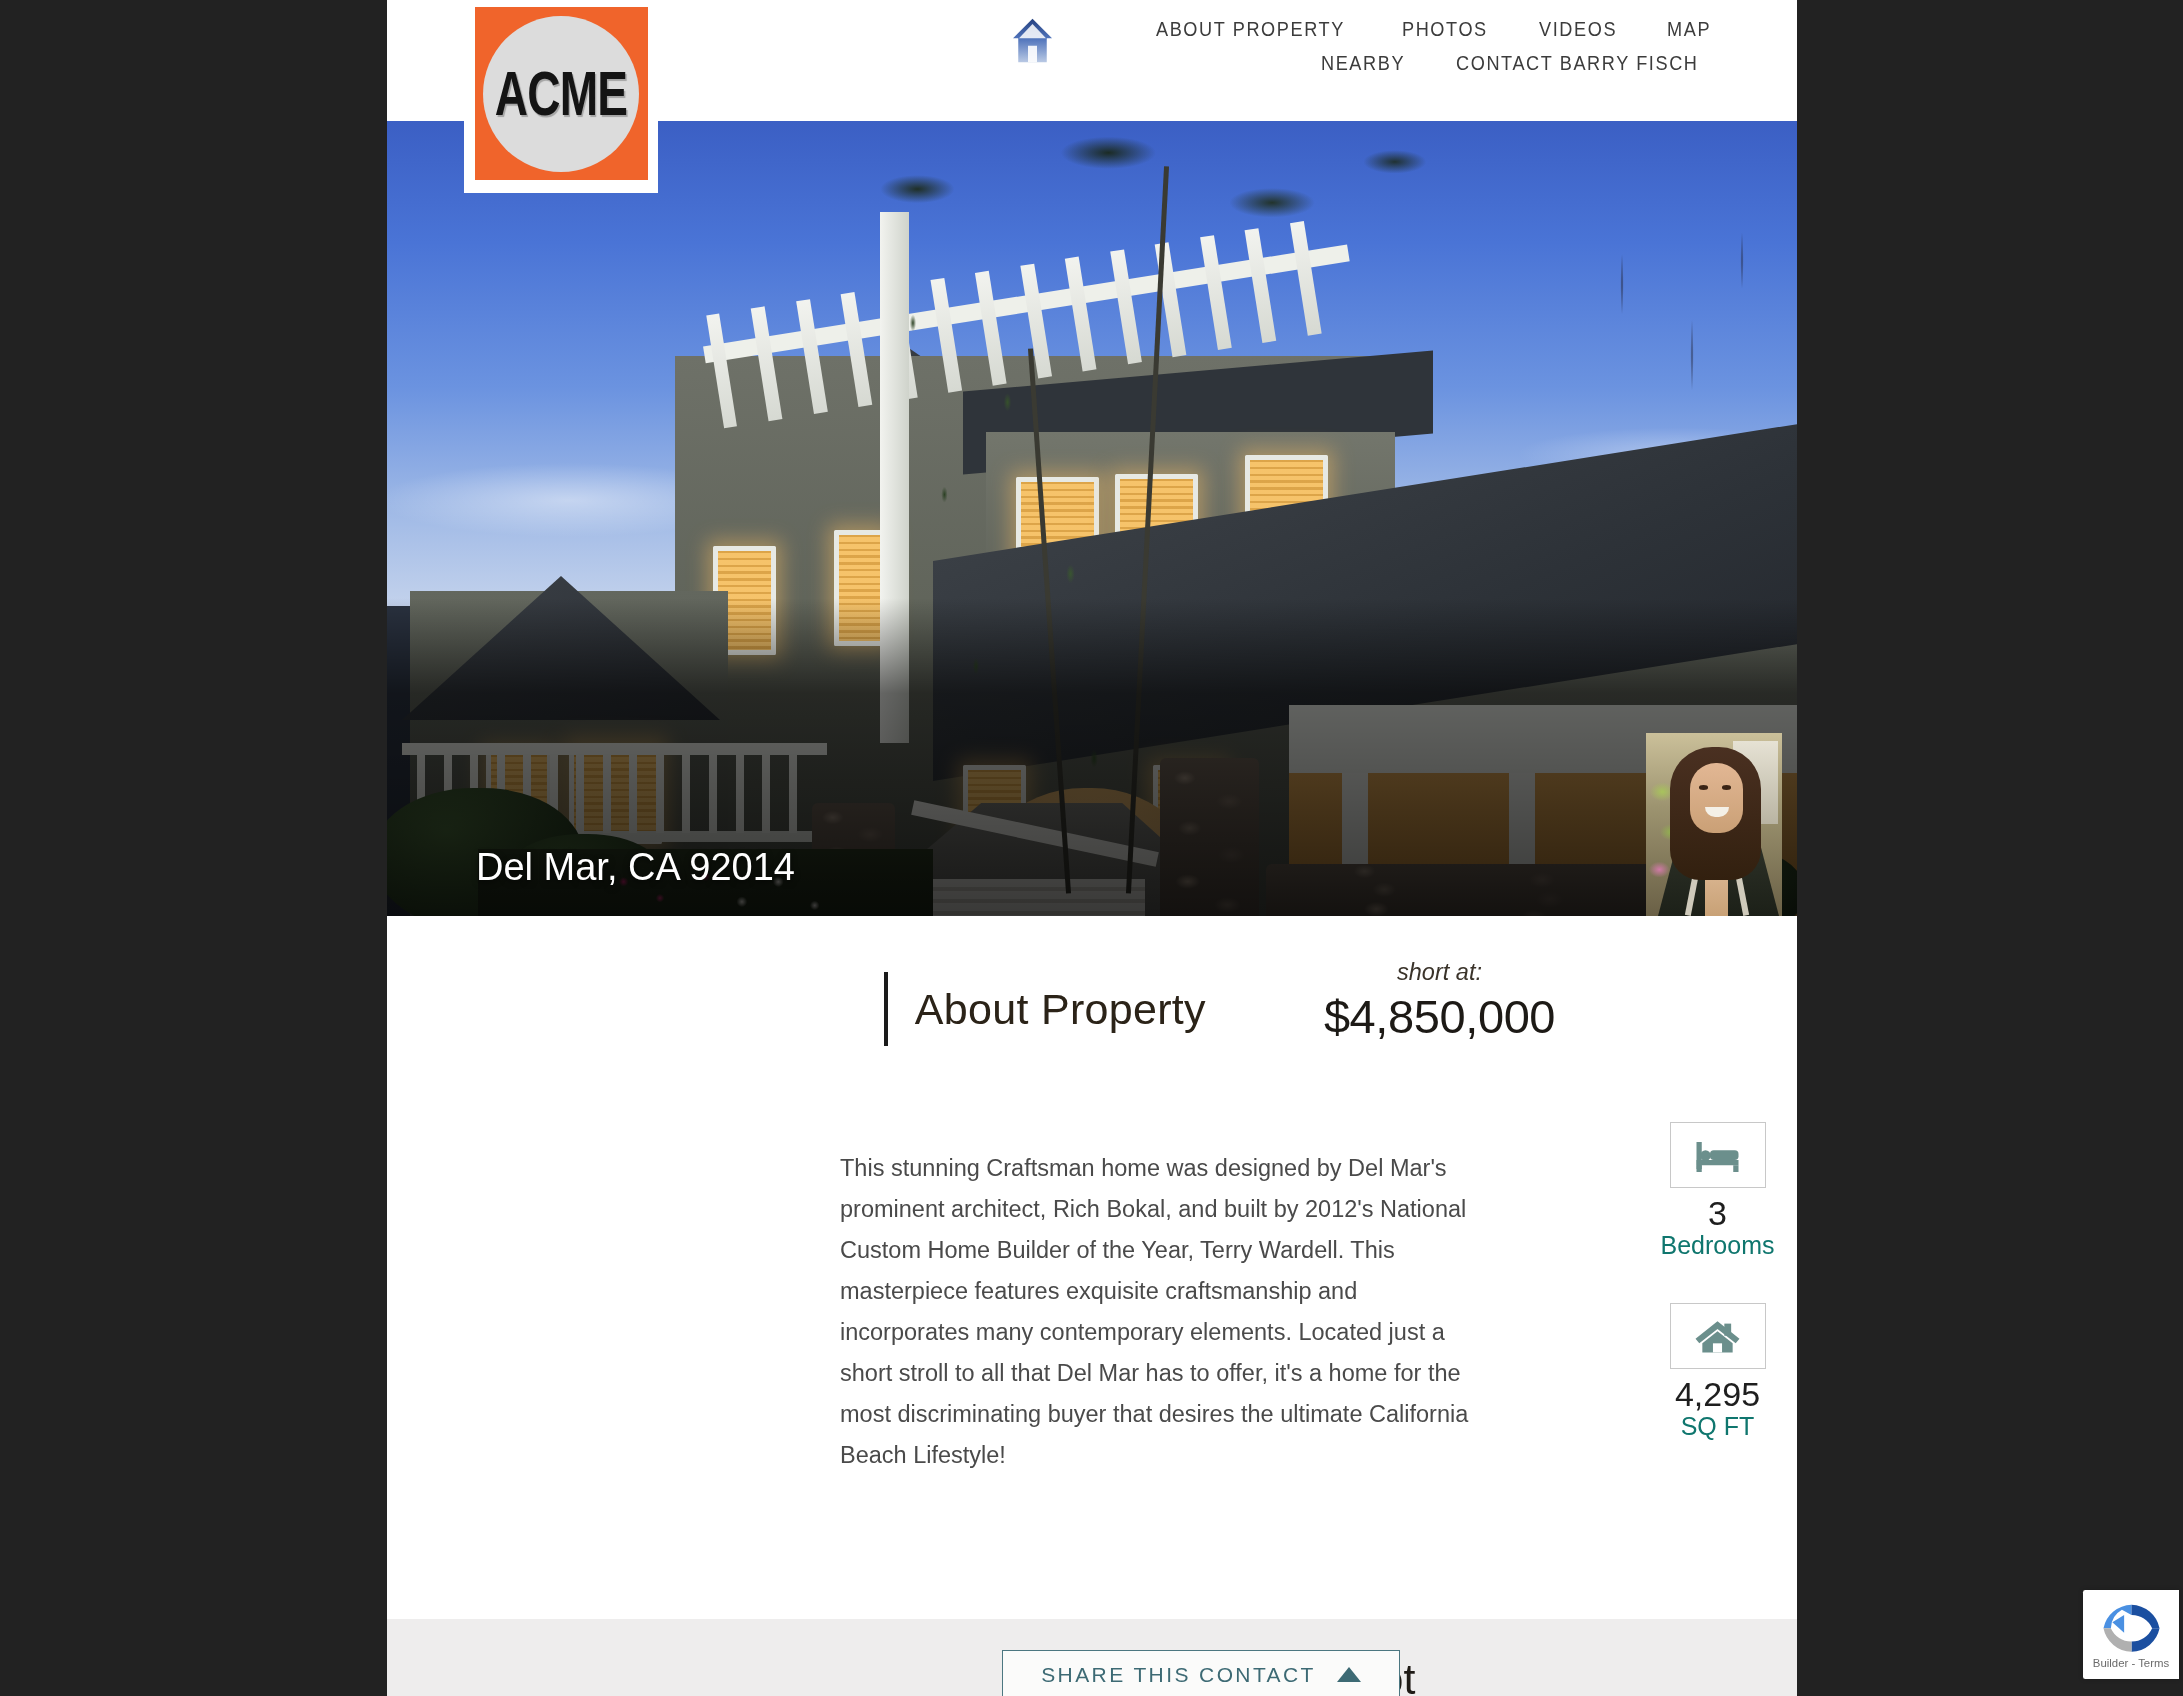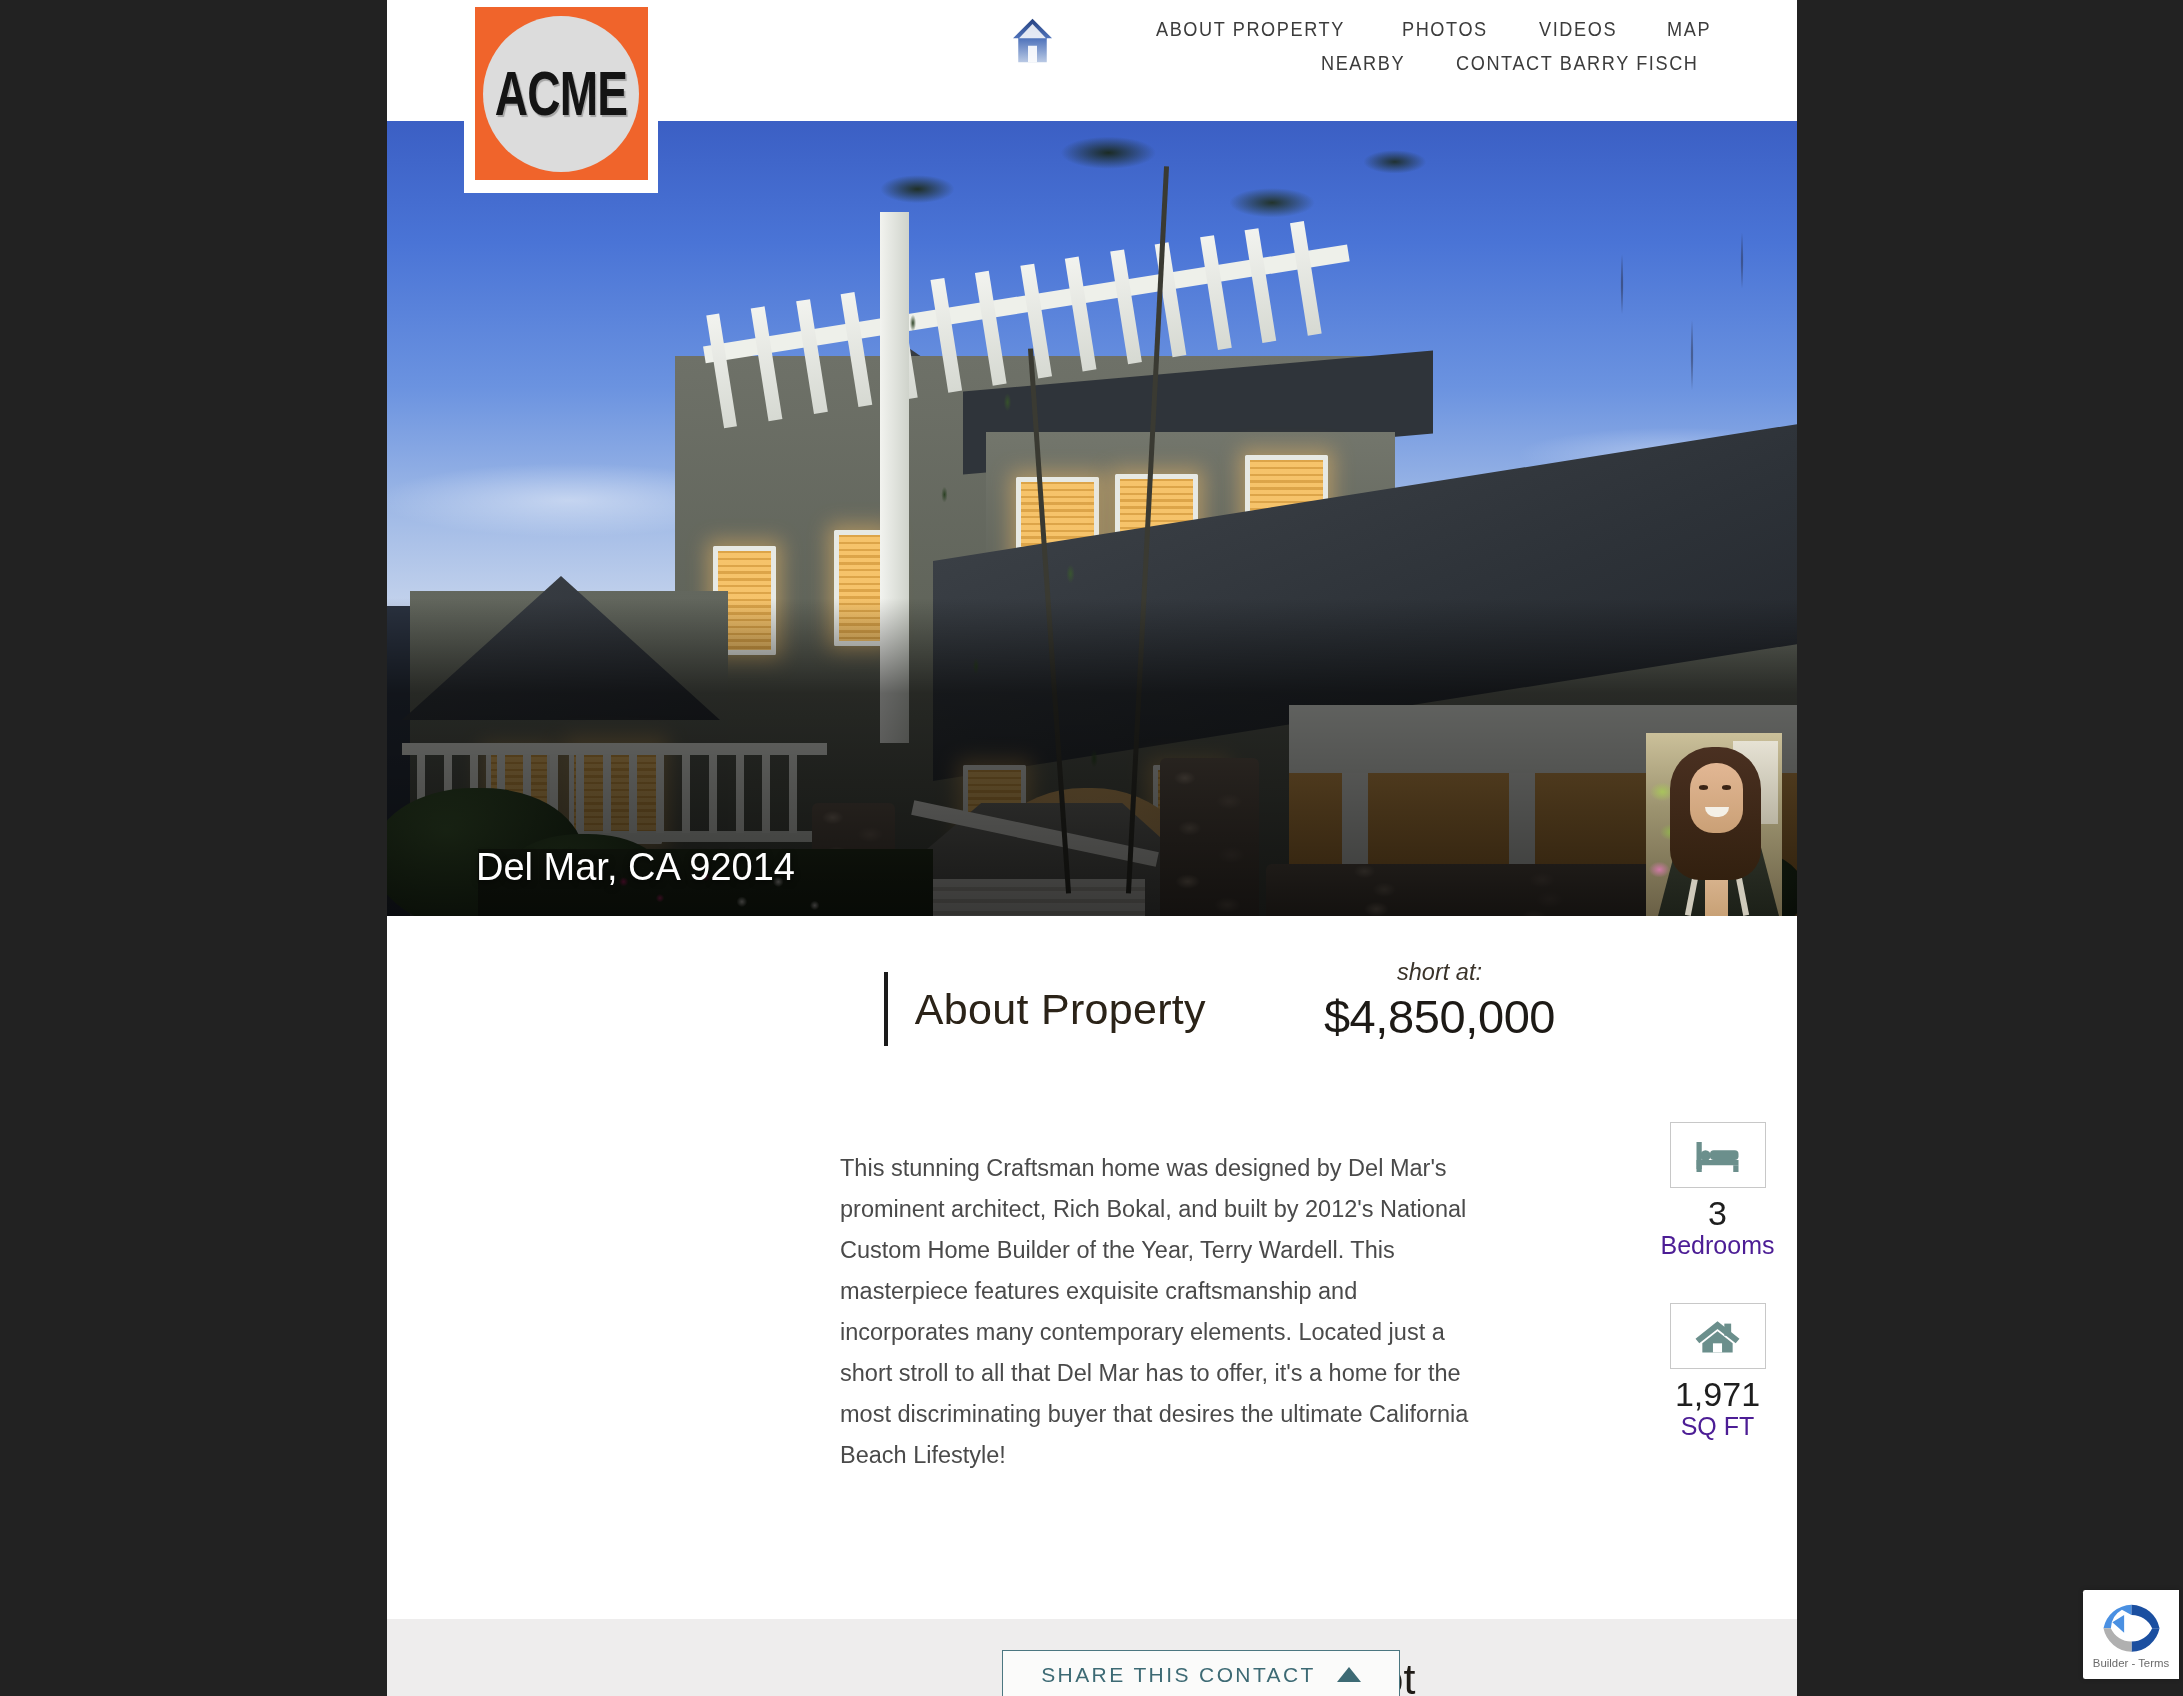--- a/index.html
+++ b/index.html
@@ -486,21 +486,21 @@
   .stat-value {
     font-family: "Liberation Sans", sans-serif;
     font-size: 34px;
     color: #1e1e1e;
     line-height: 1.06;
     display: block;
   }
   .stat-label {
     font-family: "Liberation Sans", sans-serif;
     font-size: 25px;
-    color: #4c1d95;
+    color: #0f766e;
     line-height: 1.18;
     display: block;
   }
 
   
   .photos-section {
     position: absolute;
     left: 0;
     top: 1619px;
     width: 1410px;
@@ -776,21 +776,21 @@
         <div class="stat-row r2">
           <div class="stat">
             <div class="stat-icon-box">
               <svg viewBox="0 0 62 46" width="47" height="35" aria-hidden="true">
                 <rect x="40" y="6" width="9" height="16" fill="#6b8f8c"></rect>
                 <path d="M31 3 L60 26 L55 32 L31 13 L7 32 L2 26 Z" fill="#6b8f8c"></path>
                 <path d="M31 16 L51 32 L51 44 L11 44 L11 32 Z" fill="#6b8f8c"></path>
                 <rect x="25" y="32" width="12" height="12" fill="#ffffff"></rect>
               </svg>
             </div>
-            <span class="stat-value">1,971</span>
+            <span class="stat-value">4,295</span>
             <span class="stat-label">SQ FT</span>
           </div>
 
         </div>
 
       </div>
     </div>
 
     <div class="photos-section">
       <span class="photos-title">Phot</span>

